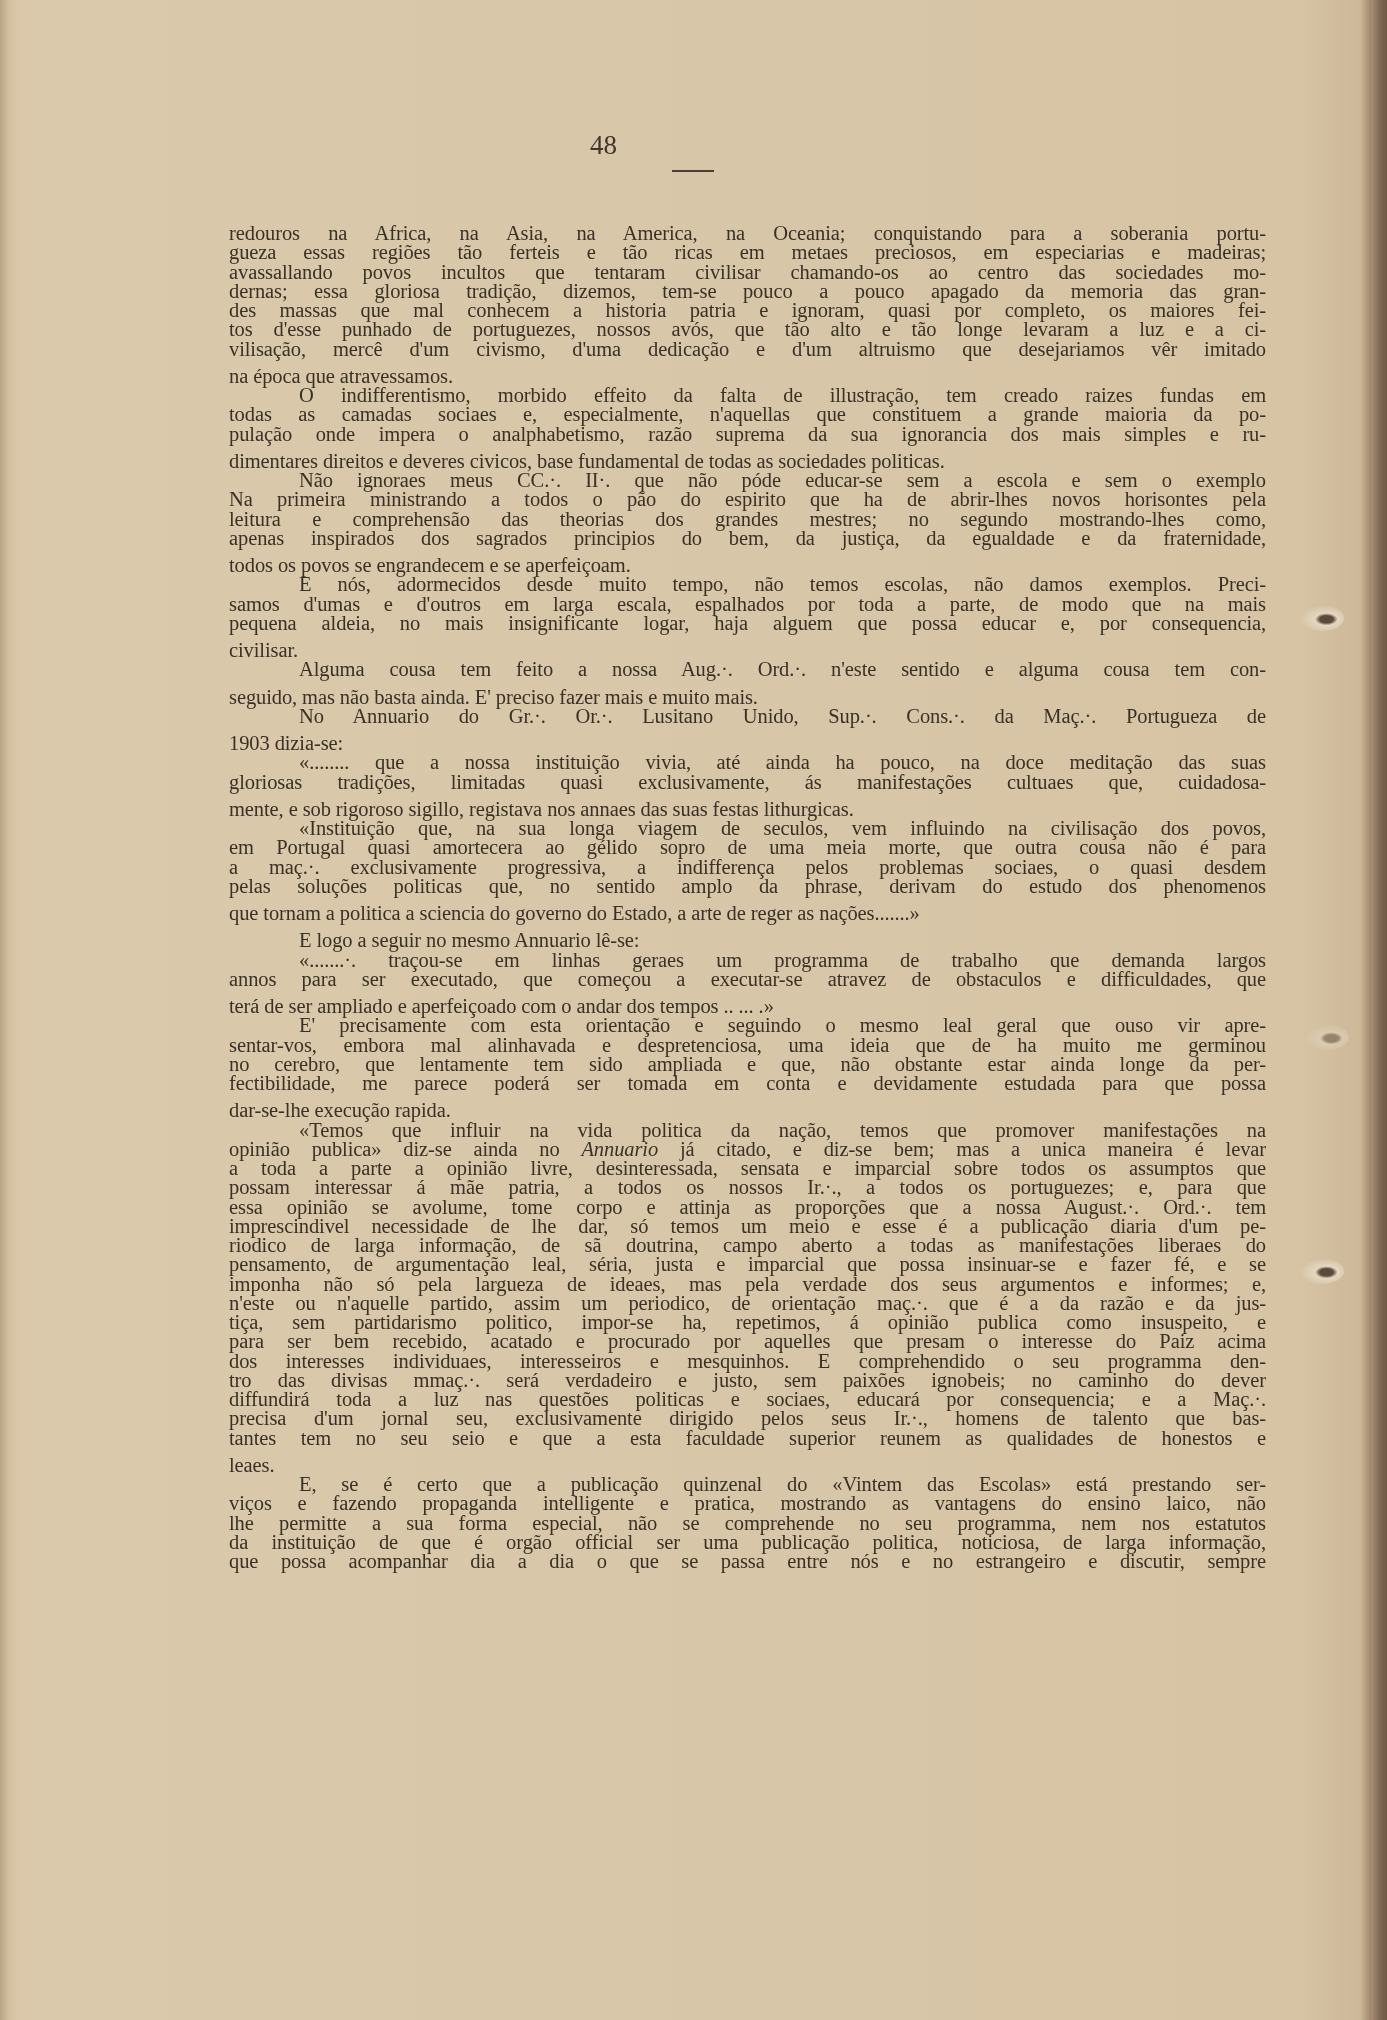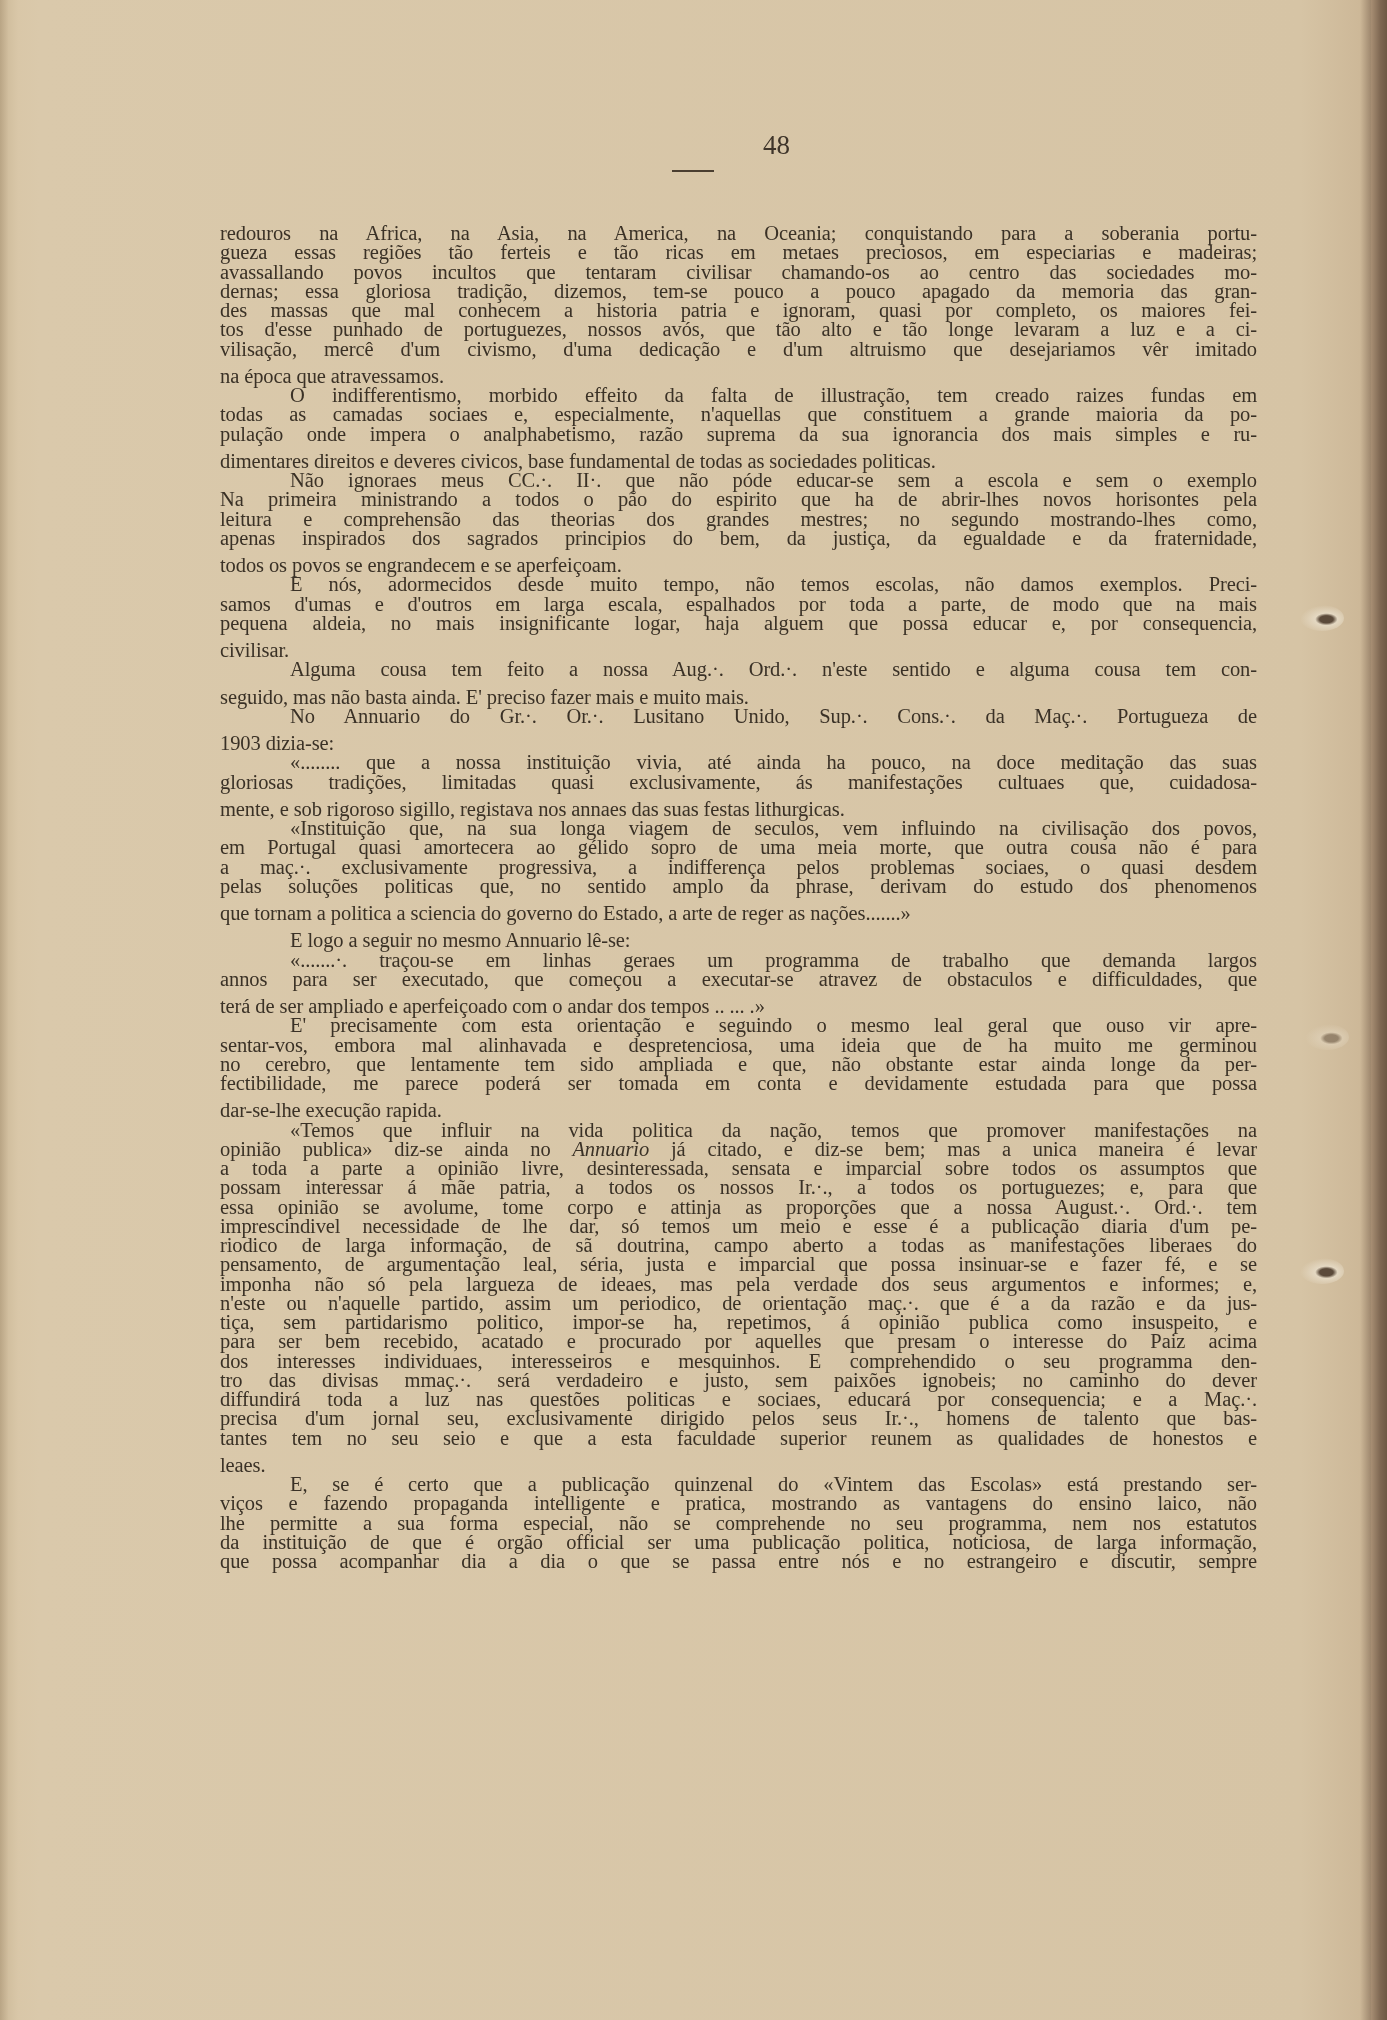--- a/index.html
+++ b/index.html
@@ -20,28 +20,28 @@
     }
     .right-edge {
       position:absolute; right:0; top:0; width:16px; height:2020px;
       background:linear-gradient(90deg,#a88f74,#7d6651 60%,#6e5844);
     }
     .tear {
       position:absolute; width:44px; height:26px; border-radius:50%;
       background:radial-gradient(ellipse at 60% 55%, #5b4a3a 0 18%, #e4d8c2 30%, rgba(228,216,194,0) 70%);
     }
     .page-number {
-      position:absolute; left:590px; top:130px; width:200px; text-align:right;
+      position:absolute; left:590px; top:130px; width:200px; text-align:left;
       font-size:27px; color:#3f352a;
     }
     .page-number-rule {
       position:absolute; left:672px; top:170px; width:42px; height:2px; background:#4a3e30;
     }
     .text-block {
-      position:absolute; left:220px; top:224px; width:1037px;
+      position:absolute; left:229px; top:224px; width:1037px;
     }
     .line {
       height:19.25px; line-height:19.25px; font-size:20.5px;
       white-space:nowrap; text-align:justify; text-align-last:justify;
       letter-spacing:-0.1px;
     }
     .line.last { text-align-last:left;margin-top:8px; }
     .line.indent { padding-left:70px; }
     .it { font-style:italic; }
   </style>

